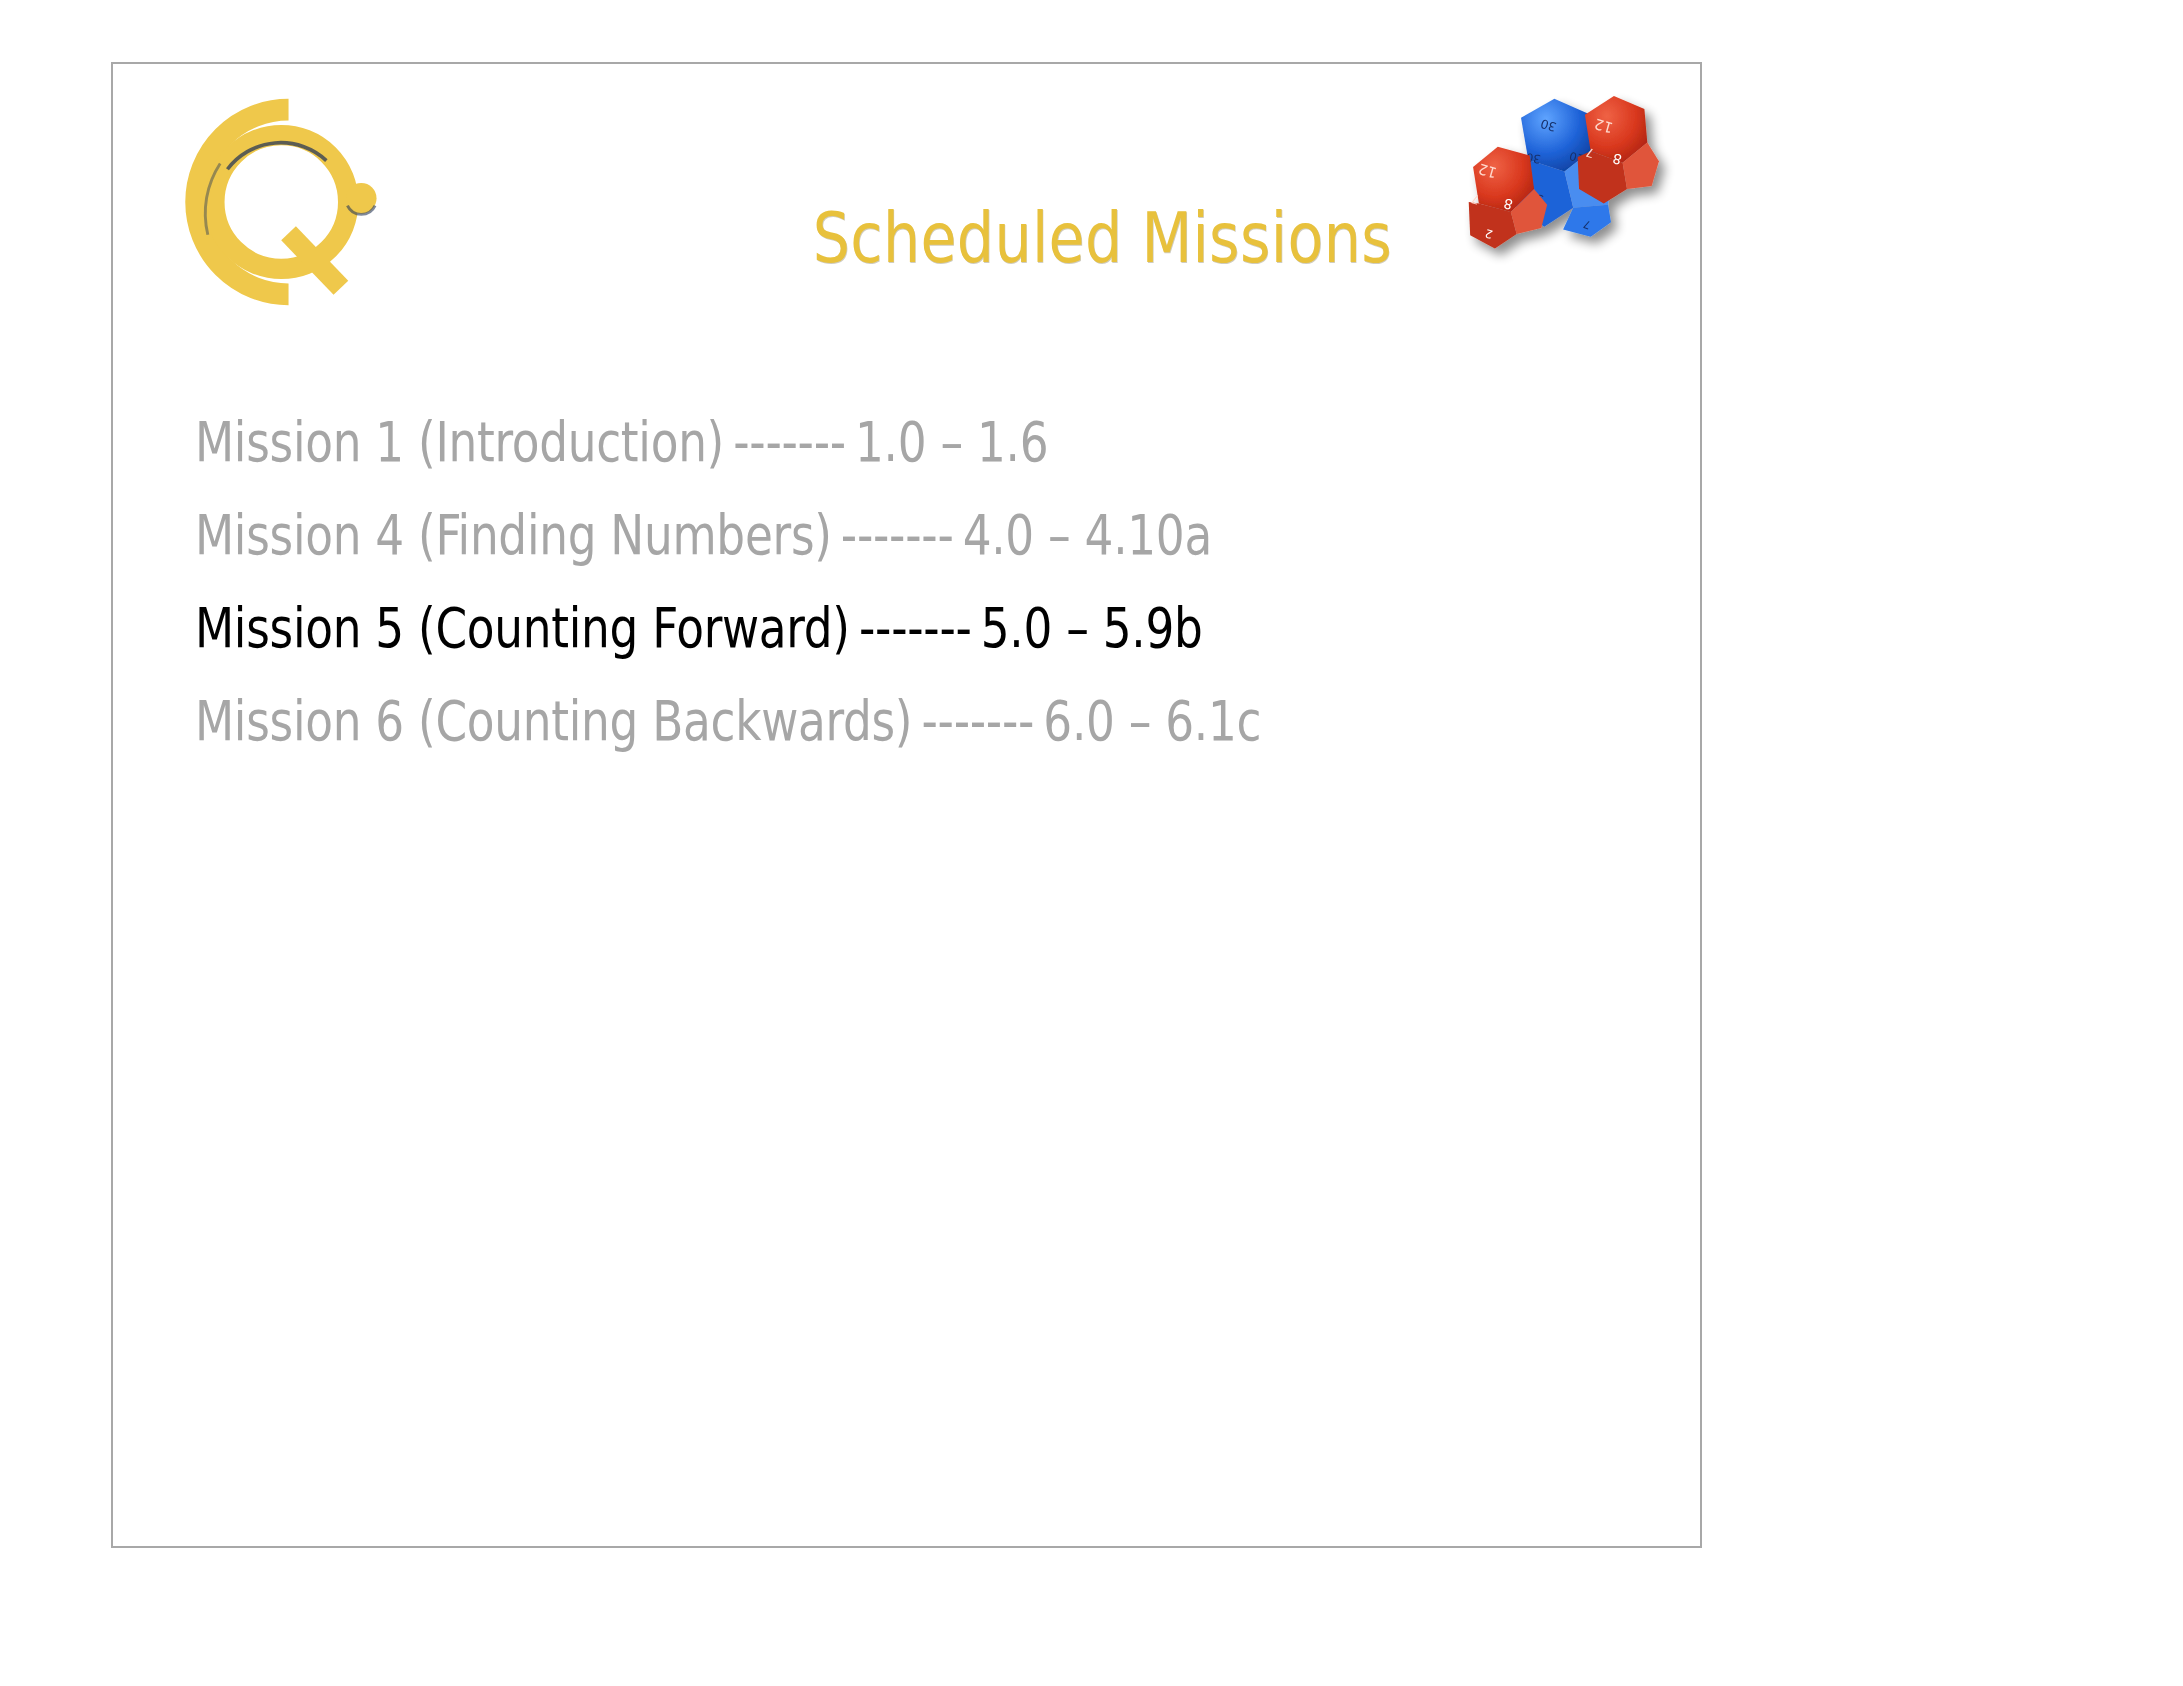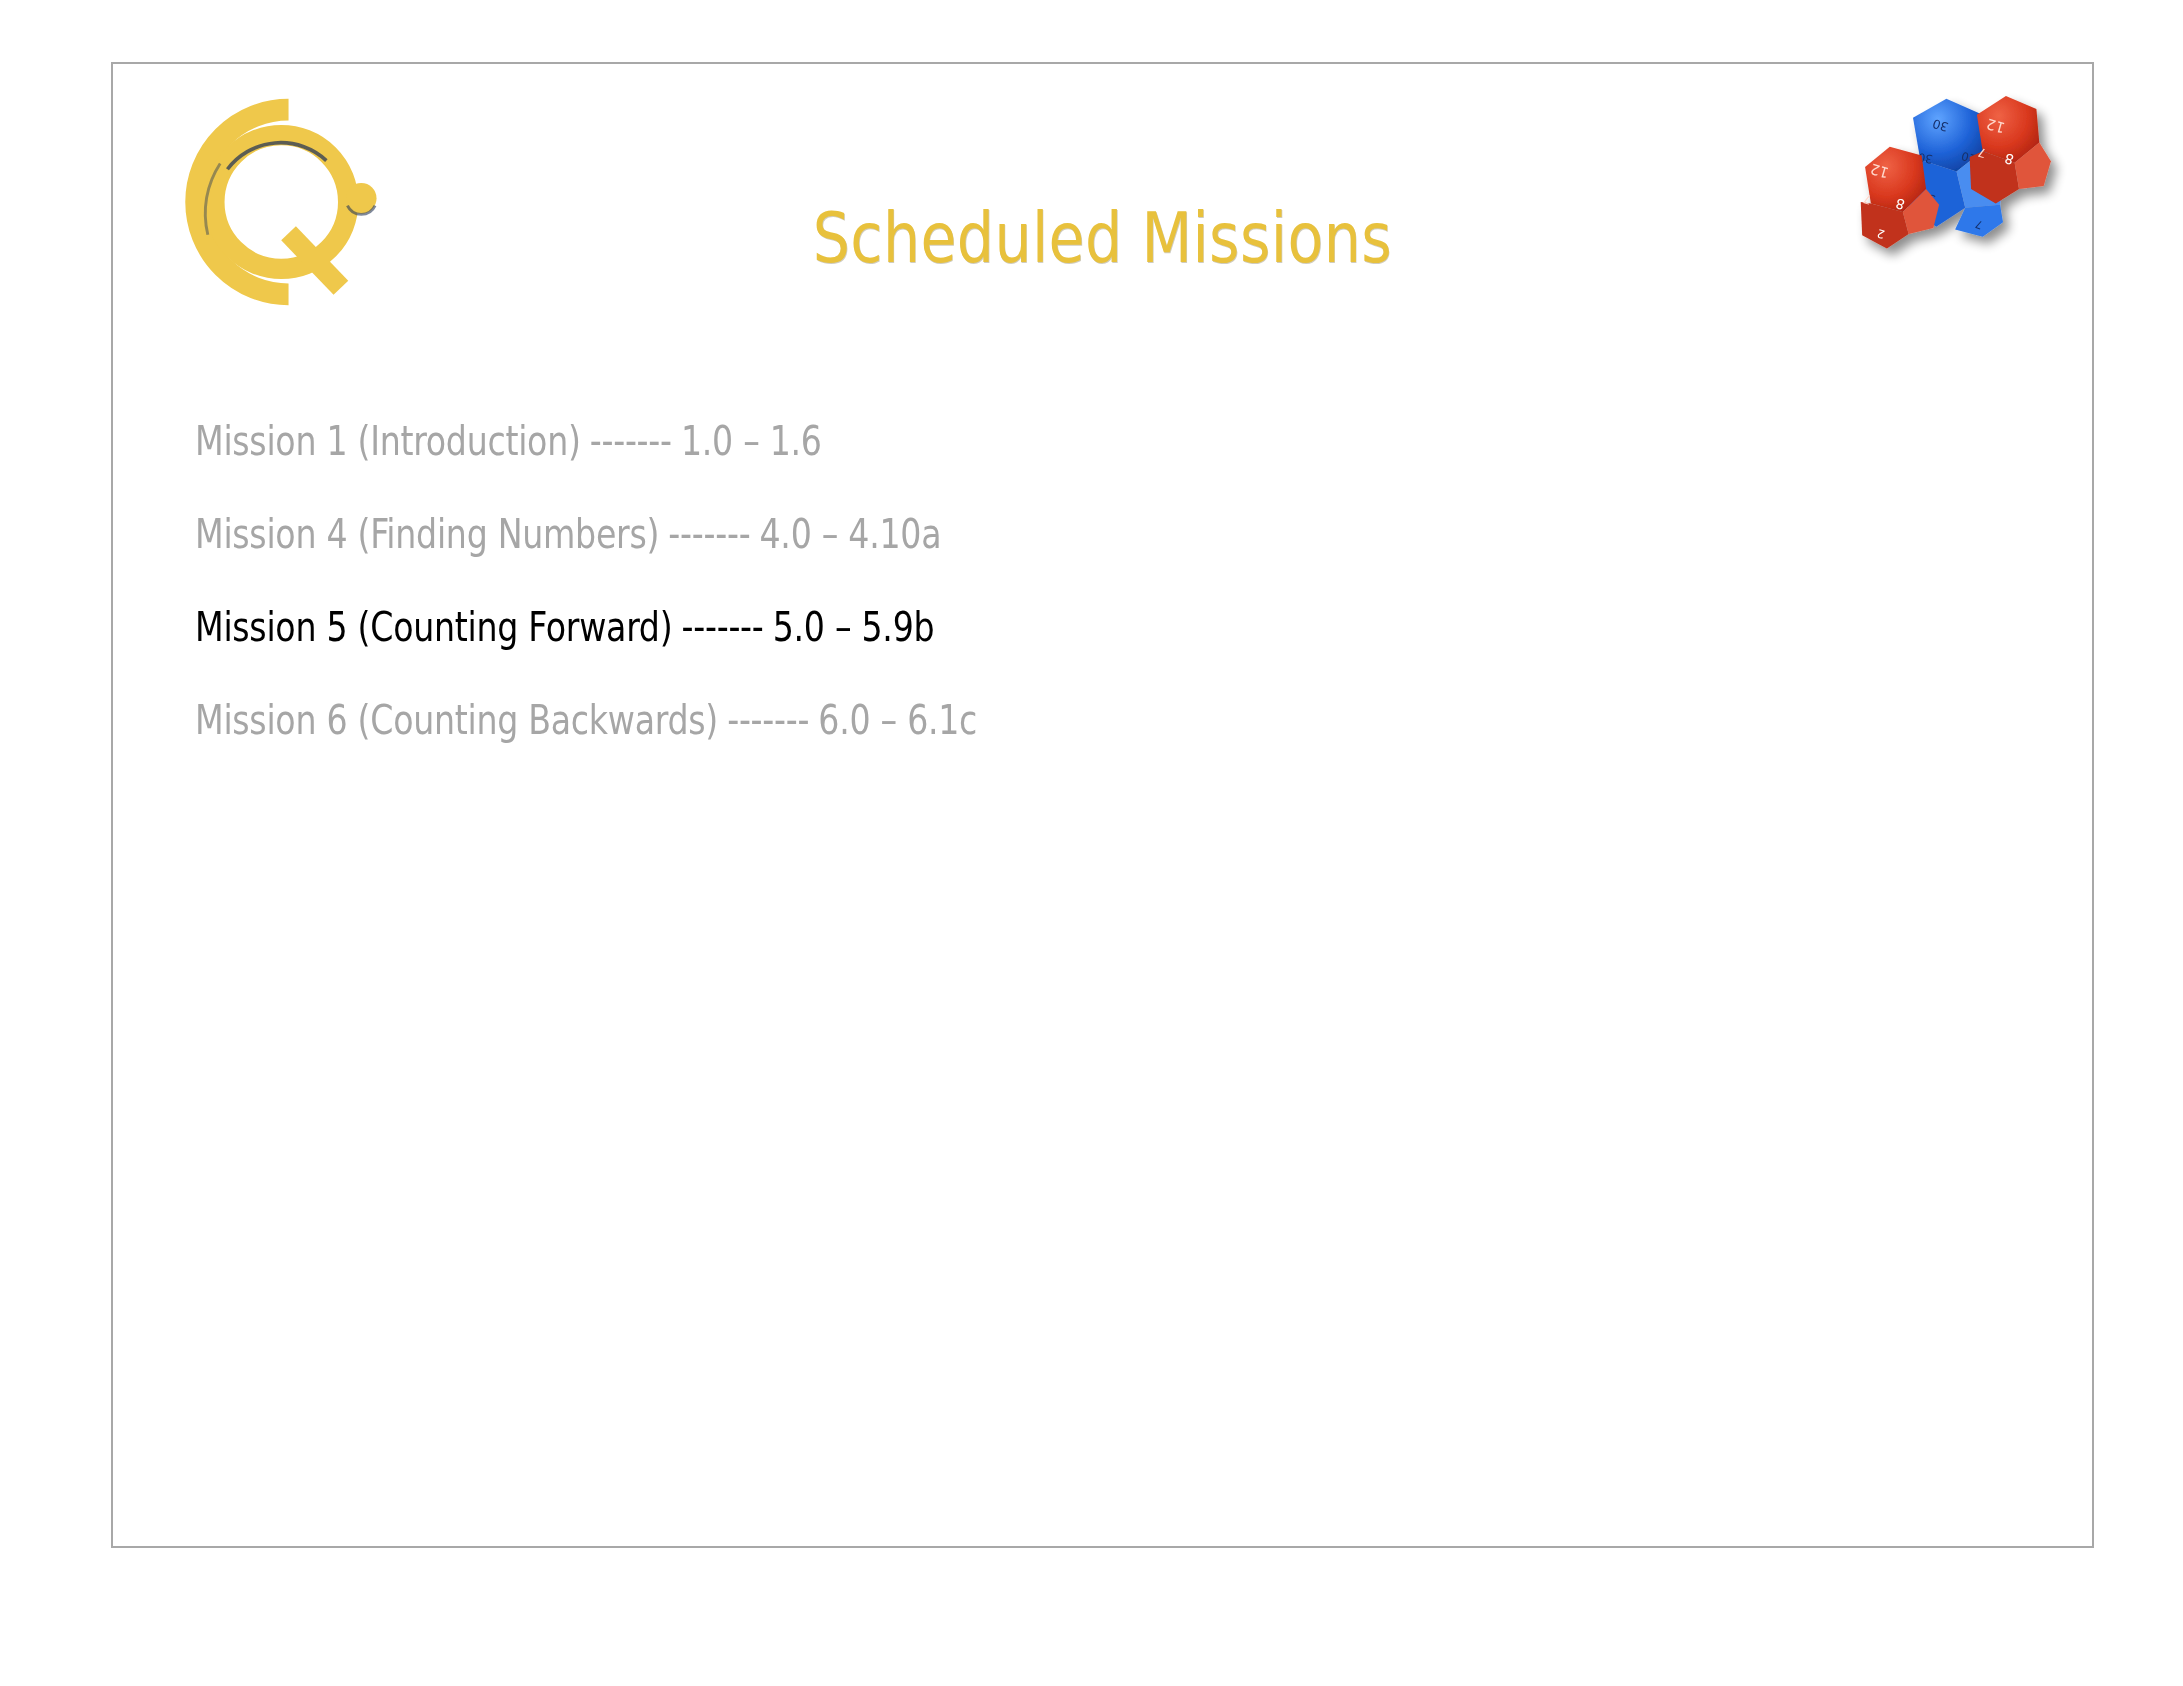--- a/index.html
+++ b/index.html
@@ -12,21 +12,21 @@
     height: 1687px;
     font-family: "Liberation Sans", sans-serif;
     overflow: hidden;
   }
 
   
   #slide {
     position: absolute;
     left: 111px;
     top: 62px;
-    width: 1983px;
+    width: 1591px;
     height: 1486px;
     background: #ffffff;
     border: 2.2px solid #a8a8a8;
     box-sizing: border-box;
   }
 
   
   #logo {
     position: absolute;
     left: 33px;
@@ -69,21 +69,21 @@
   
   #missions {
     position: absolute;
     left: 82px;
     top: 331px;
     width: 1819px;
   }
   .mission-line {
     height: 93px;
     line-height: 93px;
-    font-size: 41px;
+    font-size: 56px;
     font-family: "DejaVu Sans", sans-serif;
     font-stretch: condensed;
     color: #a6a6a6;
     white-space: nowrap;
     letter-spacing: -0.3px;
   }
   .mission-line > span { display: inline-block; transform: scaleX(0.90); transform-origin: left center; }
   .mission-line.highlight {
     color: #000000;
     font-weight: normal;

